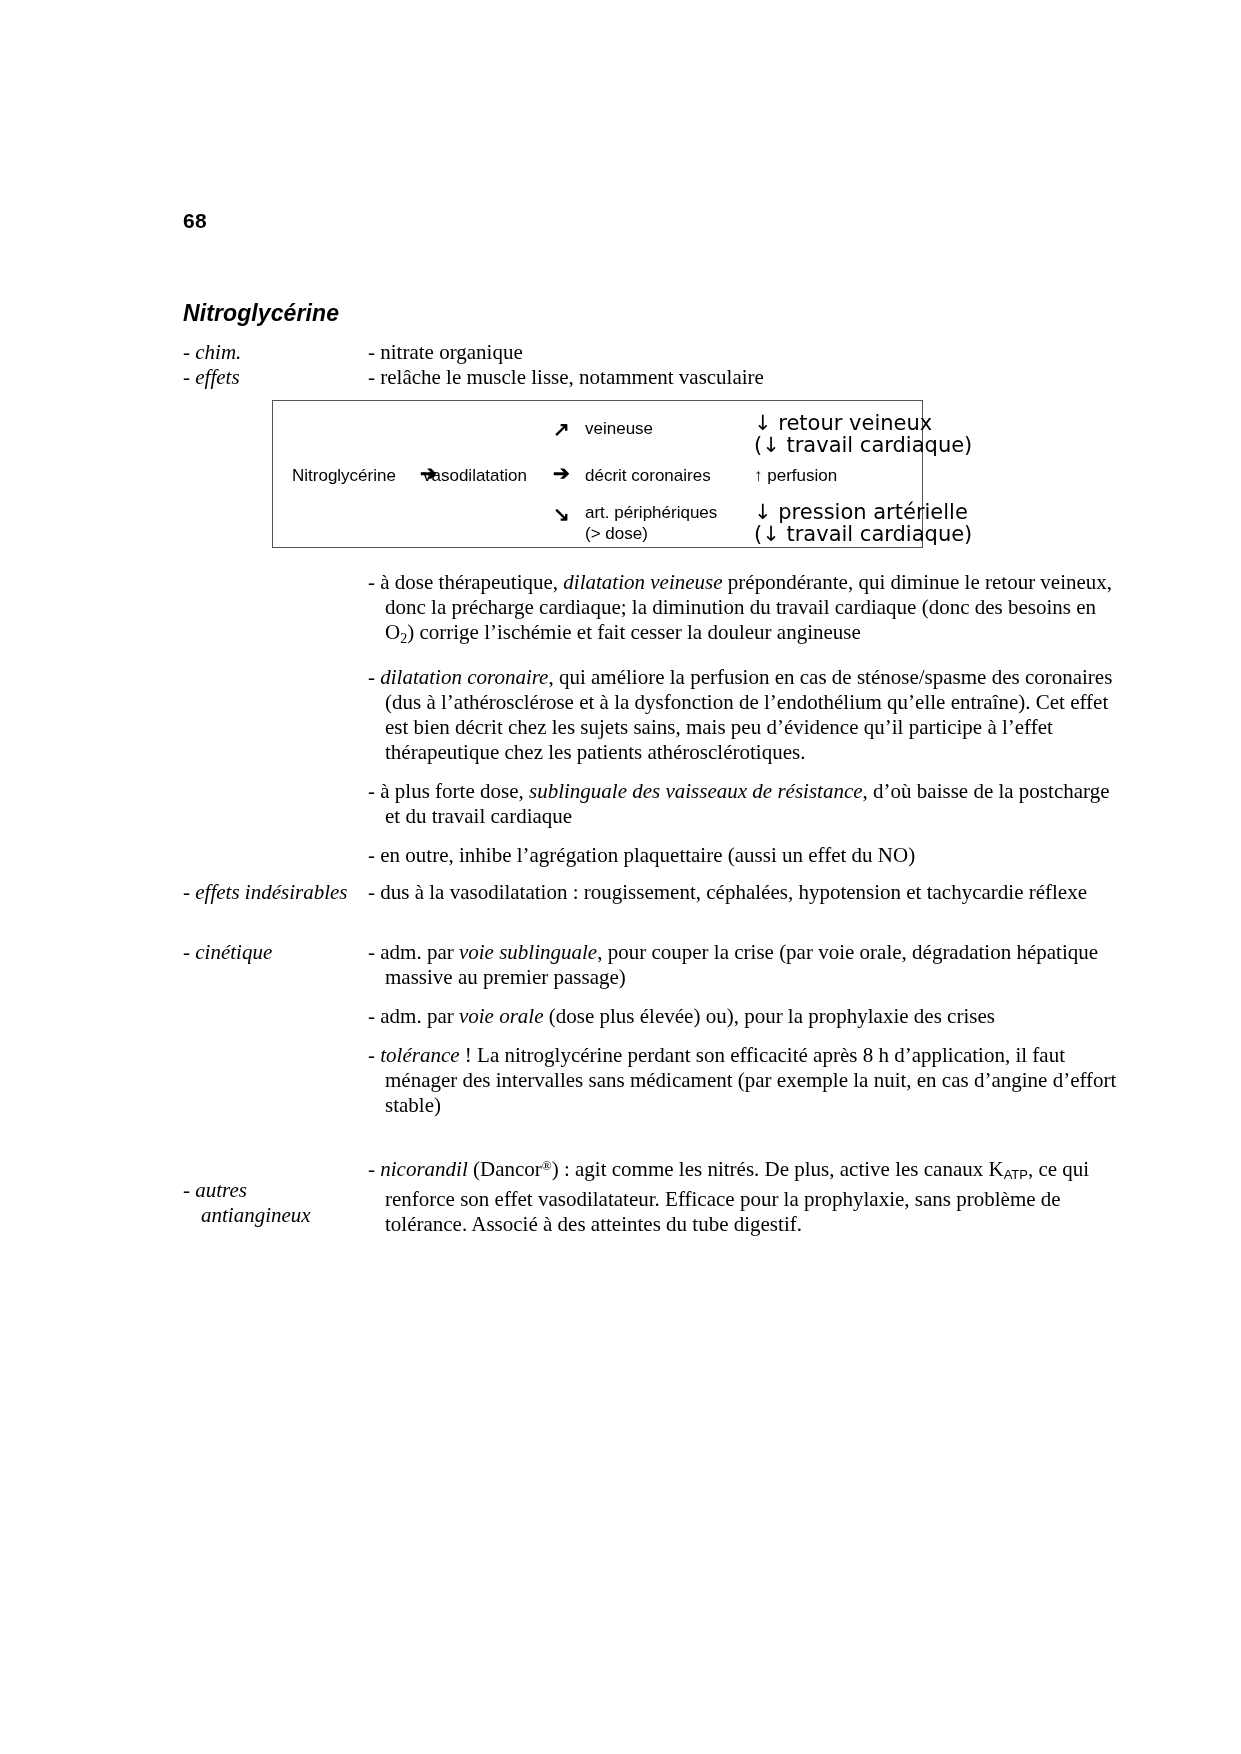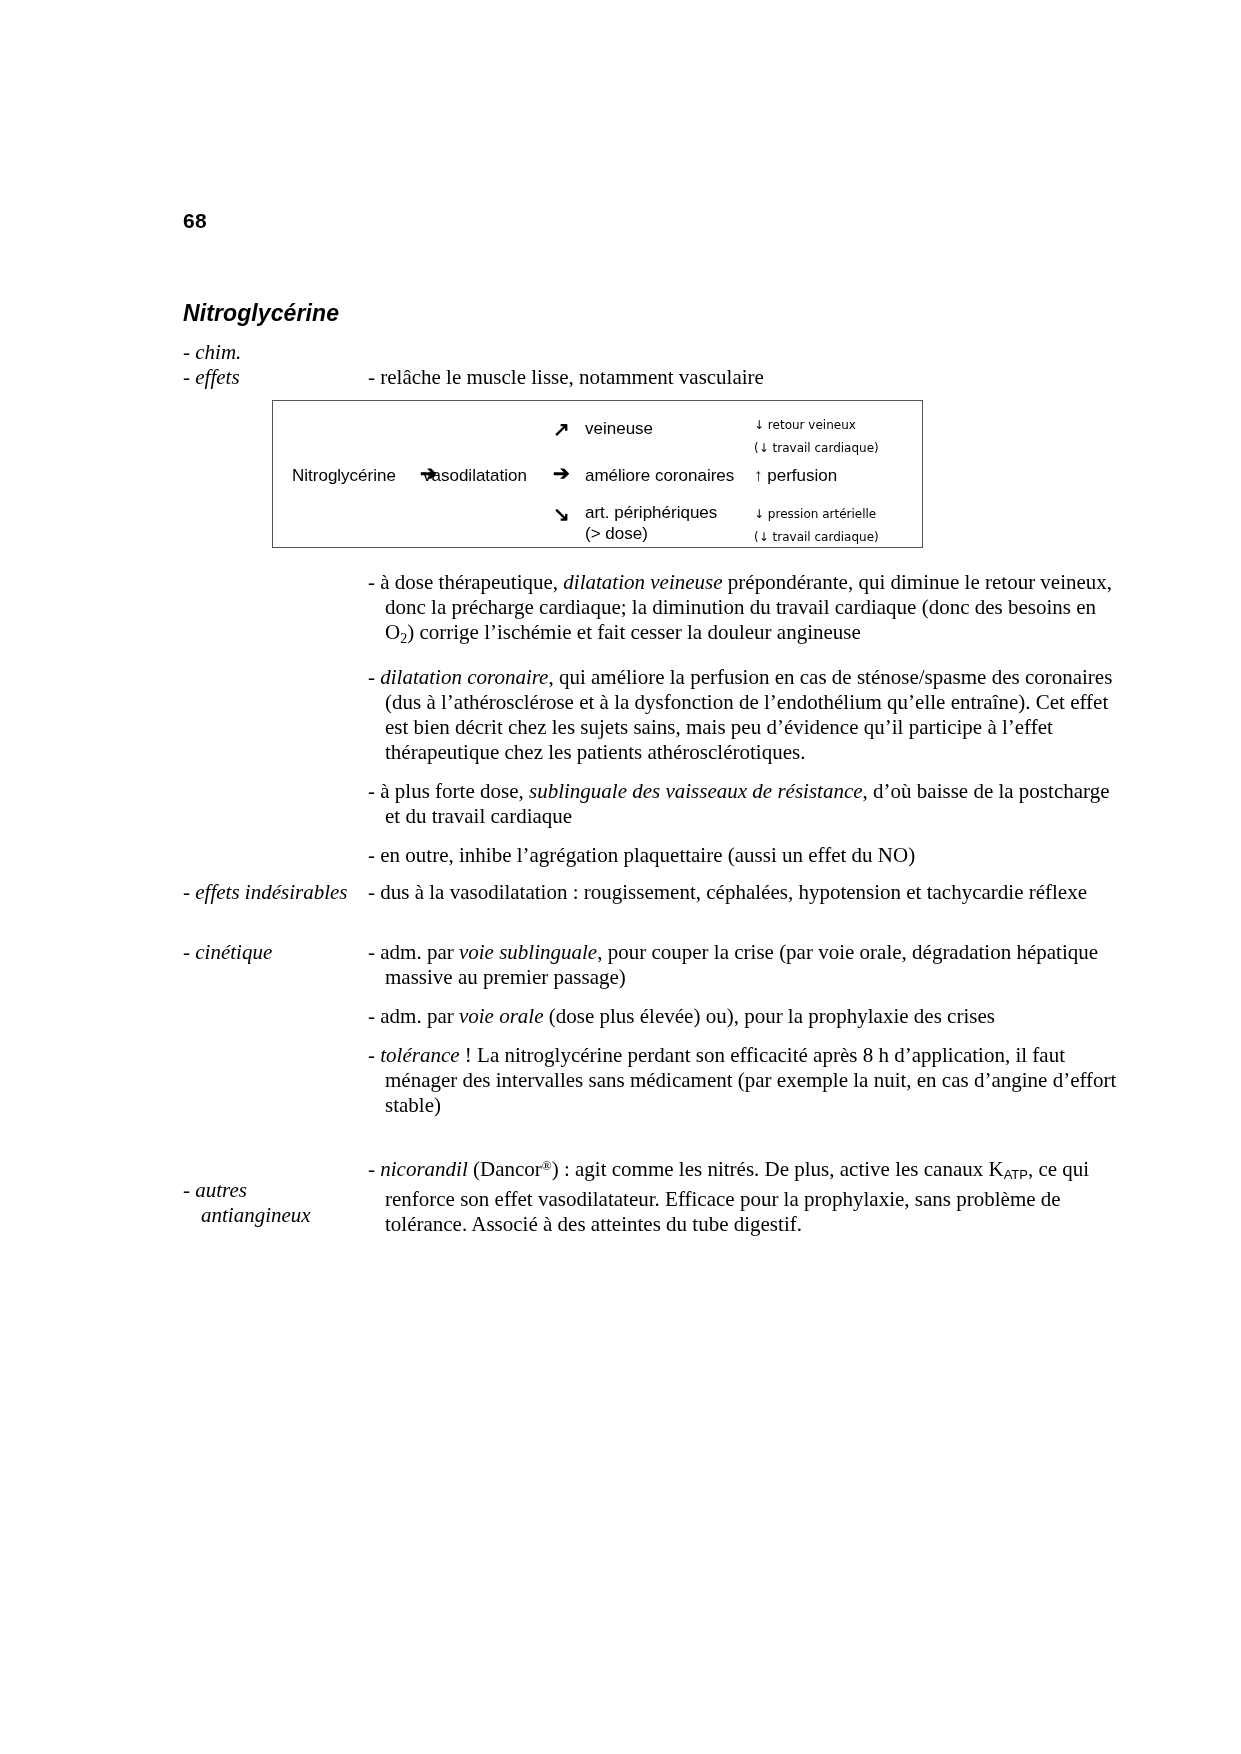--- a/index.html
+++ b/index.html
@@ -128,21 +128,21 @@
     position: absolute;
     white-space: nowrap;
     line-height: 21px;
   }
   .dg.arrow-bold {
     font-weight: bold;
     font-size: 20px;
   }
   .dg .thin {
     font-family: "DejaVu Sans", sans-serif;
-    font-size: 12px;
+    font-size: 21px;
     margin-top: 44px;
   }
 
   .d-source   { left: 19px;  top: 64px; }
   .d-arrow1   { left: 147px; top: 62px; }
   .d-middle   { left: 150px; top: 64px; }
   .d-arrow-up { left: 280px; top: 18px; }
   .d-arrow2   { left: 280px; top: 62px; }
   .d-arrow-dn { left: 280px; top: 103px; }
   .d-t1       { left: 312px; top: 17px; }
@@ -165,21 +165,21 @@
     <div class="diagram-inner">
       <span class="dg d-source">Nitroglycérine</span>
       <span class="dg d-arrow1 arrow-bold">➔</span>
       <span class="dg d-middle">vasodilatation</span>
 
       <span class="dg d-arrow-up arrow-bold">↗</span>
       <span class="dg d-arrow2 arrow-bold">➔</span>
       <span class="dg d-arrow-dn arrow-bold">↘</span>
 
       <span class="dg d-t1">veineuse</span>
-      <span class="dg d-t2">améliore coronaires</span>
+      <span class="dg d-t2">décrit coronaires</span>
       <span class="dg d-t3">
         <span>art. périphériques</span><br>
         <span>(&gt; dose)</span>
       </span>
 
       <span class="dg d-r1">
         <span class="thin">↓ retour veineux</span><br>
         <span class="thin">(↓ travail cardiaque)</span>
       </span>
       <span class="dg d-r2 thin">↑ perfusion</span>
@@ -187,20 +187,21 @@
         <span class="thin">↓ pression artérielle</span><br>
         <span class="thin">(↓ travail cardiaque)</span>
       </span>
     </div>
   </div>
 
   <div class="body-block">
 
     <div class="row">
       <div class="col-label">- chim.</div>
+      <div class="col-body">- nitrate organique</div>
     </div>
 
     <div class="row">
       <div class="col-label">- effets</div>
       <div class="col-body">- relâche le muscle lisse, notamment vasculaire</div>
     </div>
 
     <div style="height:180px"></div>
 
     <div class="row">

